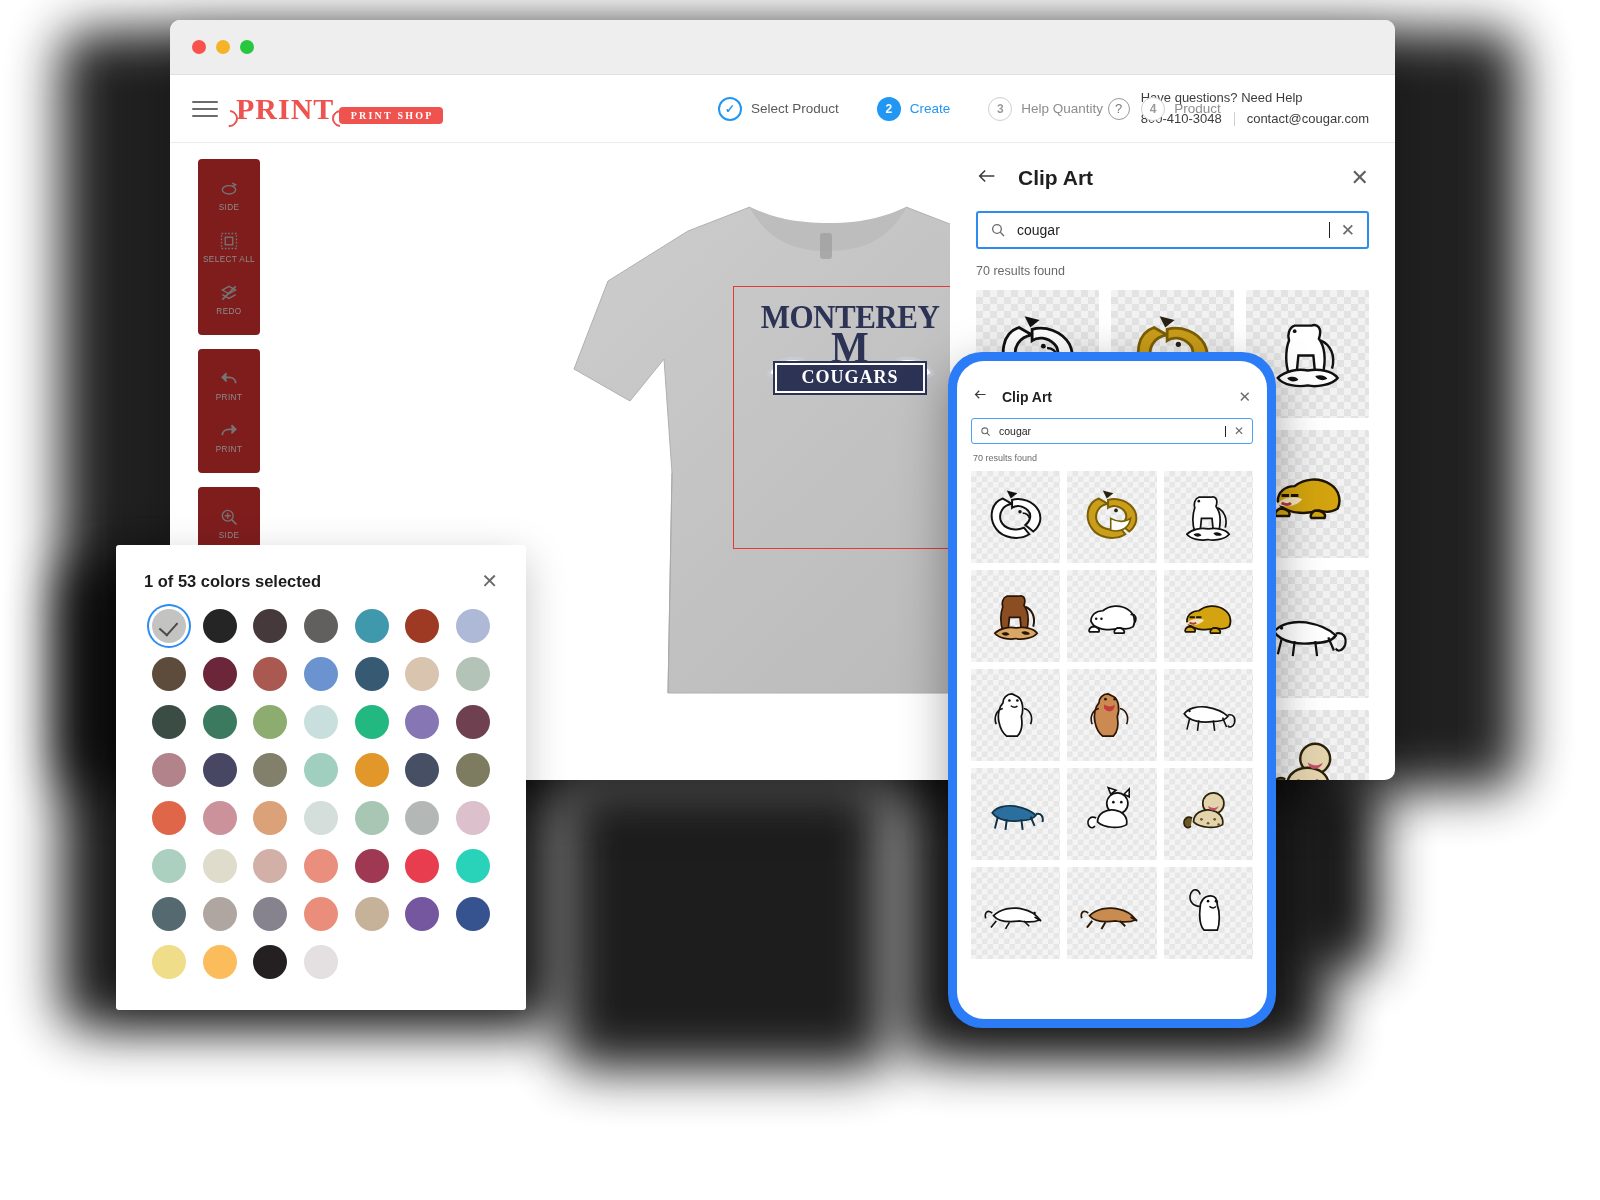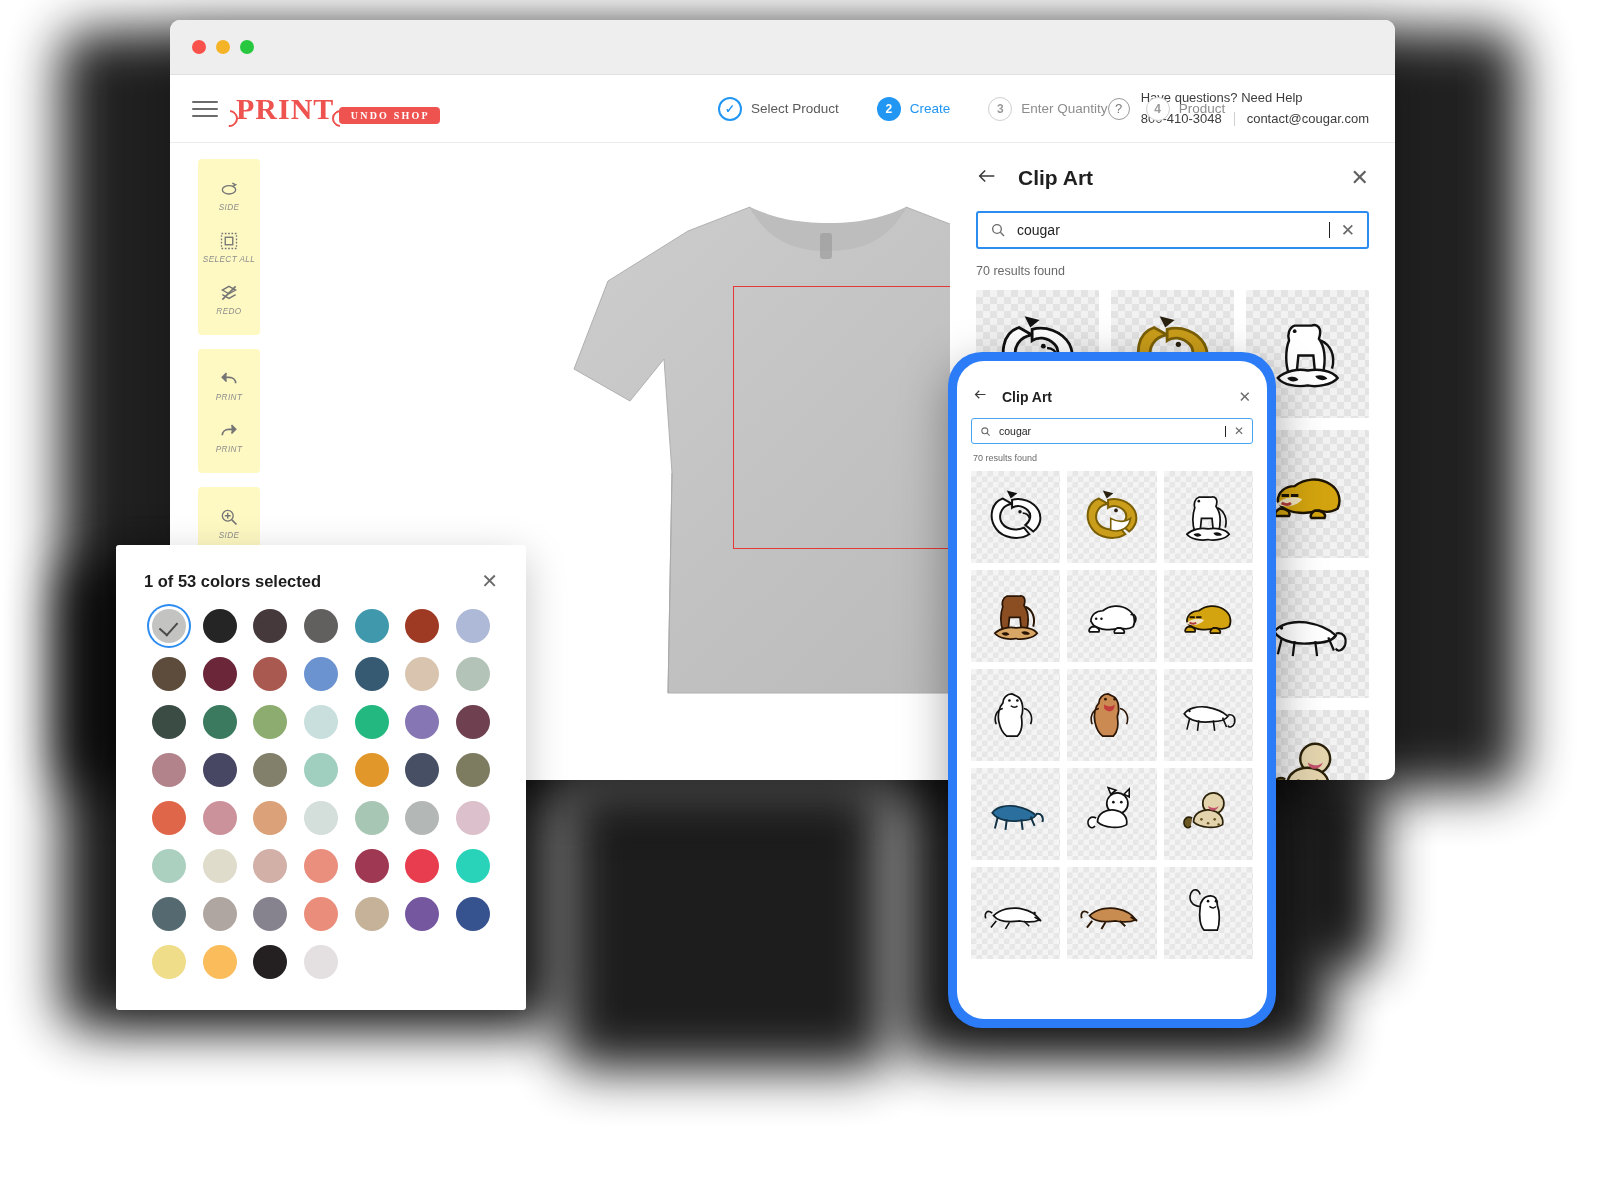--- a/index.html
+++ b/index.html
@@ -72,21 +72,21 @@
   }
   .help-text { font-size:13px; color:#3c3c3c; line-height:1.55; }
   .help-line2 { display:flex; align-items:center; gap:12px; }
   .vdiv { width:1px; height:14px; background:#cfcfcf; display:inline-block; }
 
   
   .designer { display:flex; height:575px; position:relative; }
 
   
   .rail { width:90px; padding:16px 0 0 28px; display:flex; flex-direction:column; gap:14px; }
-  .railgroup { background:#fef9c3; border-radius:4px; padding:10px 0; width:62px;font-style:italic;}
+  .railgroup { background:#7f1d1d; border-radius:4px; padding:10px 0; width:62px;}
   .tool { padding:10px 0 9px; display:flex; flex-direction:column; align-items:center; gap:4px; cursor:pointer;}
   .tool .tlabel { font-size:8.2px; color:#8d8d8d; letter-spacing:.4px; }
   .tool svg { stroke:#757575; fill:none; stroke-width:1.6; }
 
   
   .canvas { flex:1; position:relative; }
   .shirt-wrap { position:absolute; left:50%; transform:translateX(-50%); top:30px; width:520px; height:540px;}
   .print-area { position:absolute; border:1.4px solid #e53935; left:165px; top:113px; width:232px; height:263px; }
 
   .design { position:absolute; left:190px; top:128px; width:185px; height:120px; }
@@ -207,35 +207,35 @@
 
   <div class="appbar">
     <div class="hamburger">
       <span></span>
         <span></span>
         <span></span>
     </div>
 
     <div class="logo">
       <div class="logo-word">PRINT</div>
-      <div class="logo-tag">UNDO SHOP</div>
+      <div class="logo-tag">PRINT SHOP</div>
     </div>
 
     <div class="steps">
       <div class="step done">
         <span class="bubble">✓</span>
         <span class="label">Select Product</span>
       </div>
       <div class="step active">
         <span class="bubble">2</span>
         <span class="label">Create</span>
       </div>
       <div class="step idle">
         <span class="bubble">3</span>
-        <span class="label">Enter Quantity</span>
+        <span class="label">Help Quantity</span>
       </div>
       <div class="step idle">
         <span class="bubble">4</span>
         <span class="label">Product</span>
       </div>
     </div>
 
     <div class="help">
       <div class="help-q">?</div>
       <div class="help-text">
@@ -318,20 +318,39 @@
           </defs>
           <path d="M182 34 L120 58 L40 108 L6 196 L62 228 L96 186 L104 300 L100 520 L420 520 L416 300 L424 186 L458 228 L514 196 L480 108 L400 58 L338 34
                    C338 34 320 74 260 74 C200 74 182 34 182 34 Z" fill="url(#heather)" stroke="#b0b0b0" stroke-width="1"></path>
           <path d="M182 34 C196 62 220 78 260 78 C300 78 324 62 338 34 C320 42 300 50 260 50 C220 50 200 42 182 34 Z" fill="#bdbdbd"></path>
           <rect x="252" y="60" width="12" height="26" rx="3" fill="#9f9f9f" opacity=".75"></rect>
           <path d="M104 300 L100 520" stroke="#a8a8a8" stroke-width="1" fill="none"></path>
         </svg>
 
         <div class="print-area"></div>
 
+        <div class="design">
+          <svg class="eye l" viewBox="0 0 120 80">
+            <path d="M5 55 C20 20 55 5 95 18 C80 30 70 48 72 66 C50 74 22 70 5 55 Z" fill="#c9cbd2"></path>
+            <path d="M14 52 C28 26 56 16 88 24 C74 36 66 50 67 62 C46 66 27 62 14 52 Z" fill="#ffffff"></path>
+            <ellipse cx="52" cy="44" rx="20" ry="14" fill="#f0c419" transform="rotate(-12 52 44)"></ellipse>
+            <path d="M46 38 C54 34 62 38 60 46 C58 52 48 52 46 46 Z" fill="#c79a10"></path>
+          </svg>
+          <svg class="eye r" viewBox="0 0 120 80">
+            <g transform="translate(120,0) scale(-1,1)">
+              <path d="M5 55 C20 20 55 5 95 18 C80 30 70 48 72 66 C50 74 22 70 5 55 Z" fill="#c9cbd2"></path>
+              <path d="M14 52 C28 26 56 16 88 24 C74 36 66 50 67 62 C46 66 27 62 14 52 Z" fill="#ffffff"></path>
+              <ellipse cx="52" cy="44" rx="20" ry="14" fill="#f0c419" transform="rotate(-12 52 44)"></ellipse>
+              <path d="M46 38 C54 34 62 38 60 46 C58 52 48 52 46 46 Z" fill="#c79a10"></path>
+            </g>
+          </svg>
+          <div class="d-monterey">MONTEREY</div>
+          <div class="d-M">M</div>
+          <div class="d-banner">COUGARS</div>
+        </div>
       </div>
     </div>
 
     <div class="clipart-panel">
       <div class="cp-head">
         <span class="back-arrow">
           <svg viewBox="0 0 24 24" width="22" height="22" fill="none" stroke="#3b3b3b" stroke-width="1.7">
             <path d="M20 12H4M10 6l-6 6 6 6"></path>
           </svg>
         </span>

